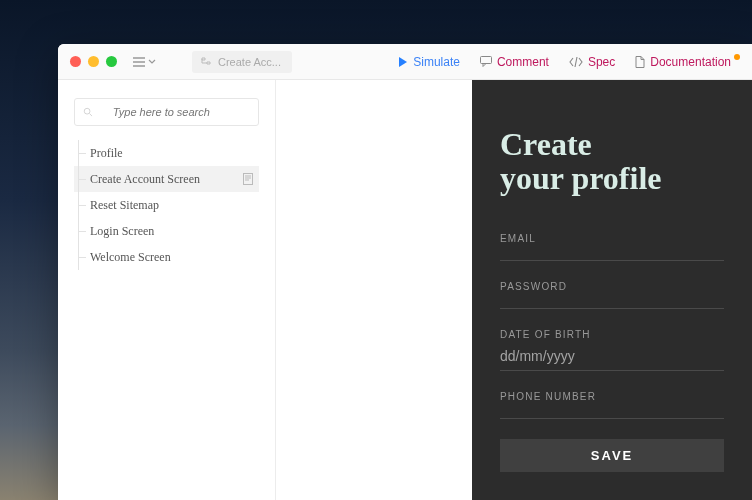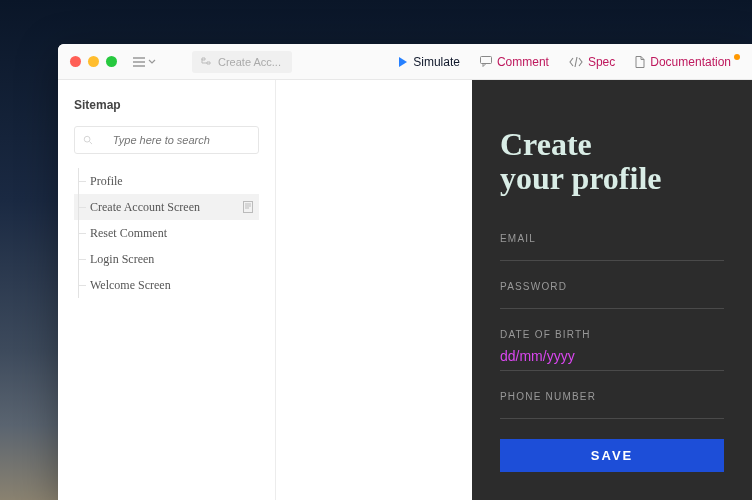--- a/index.html
+++ b/index.html
@@ -58,21 +58,21 @@
   display: flex;
   gap: 20px;
   align-items: center;
   font-size: 12px;
 }
 .tool-item {
   display: flex; align-items: center; gap: 5px;
   color: #be185d;
   cursor: pointer;
 }
-.tool-item.active { color: #0f172a; }
+.tool-item.active { color: #3b82f6; }
 .notif-dot {
   width: 6px; height: 6px; border-radius: 50%;
   background: #ff9800;
   display: inline-block;
   margin-left: -2px;
   position: relative; top: -5px;
 }
 .body {
   flex: 1;
   display: flex;
@@ -170,27 +170,27 @@
   color: #999;
   margin-bottom: 6px;
   font-weight: 500;
 }
 .field .line {
   height: 1px;
   background: #4a4a4a;
   margin-top: 16px;
 }
 .field .value {
-  color: #d946ef;
+  color: #a3a3a3;
   font-size: 14px;
   padding-top: 2px;
 }
 .save-btn {
   margin-top: auto;
-  background: #1d4ed8;
+  background: #404040;
   color: #fff;
   text-align: center;
   height: 46px;
   display: flex; align-items: center; justify-content: center;
   font-size: 13px;
   letter-spacing: 2px;
   font-weight: 600;
   cursor: pointer;
 }
 svg { display: block; }
@@ -245,21 +245,20 @@
             <path d="M1 0.5h5l3 3v8H1z M6 0.5v3h3" stroke="#888" fill="none"></path>
           </svg>
         <span>Documentation</span>
         <span class="notif-dot"></span>
       </div>
     </div>
   </div>
 
   <div class="body">
     <div class="sidebar">
-      <h4>Sitemap</h4>
       <div class="search-box">
         <svg width="12" height="12" viewBox="0 0 12 12">
             <circle cx="5" cy="5" r="3.5" stroke="#ccc" fill="none"></circle>
             <path d="M8 8l3 3" stroke="#ccc"></path>
           </svg>
         <input type="text" placeholder="Type here to search" style="">
       </div>
       <div class="tree">
         <div class="tree-item">
           <span>Profile</span>
@@ -267,21 +266,21 @@
         <div class="tree-item selected">
           <span>Create Account Screen</span>
           <span class="page-icon">
             <svg width="10" height="12" viewBox="0 0 10 12">
                 <rect x="0.5" y="0.5" width="9" height="11" stroke="#bbb" fill="none"></rect>
                 <path d="M2 3h6M2 5h6M2 7h4" stroke="#bbb"></path>
               </svg>
           </span>
         </div>
         <div class="tree-item">
-          <span>Reset Comment</span>
+          <span>Reset Sitemap</span>
         </div>
         <div class="tree-item">
           <span>Login Screen</span>
         </div>
         <div class="tree-item">
           <span>Welcome Screen</span>
         </div>
       </div>
     </div>
 

